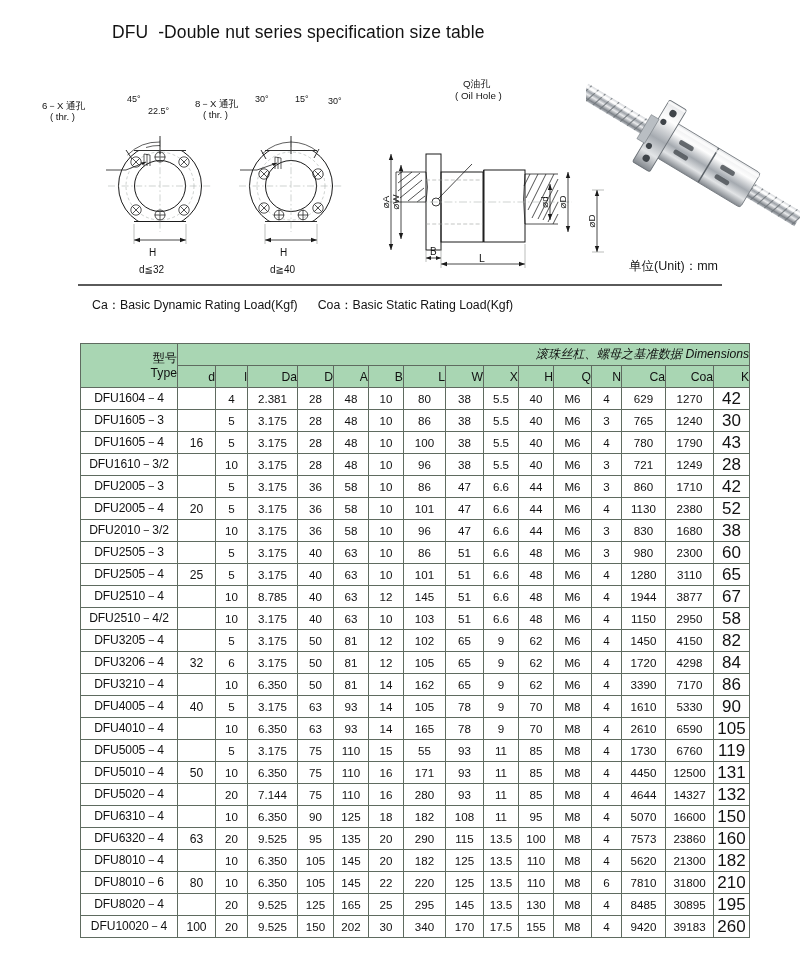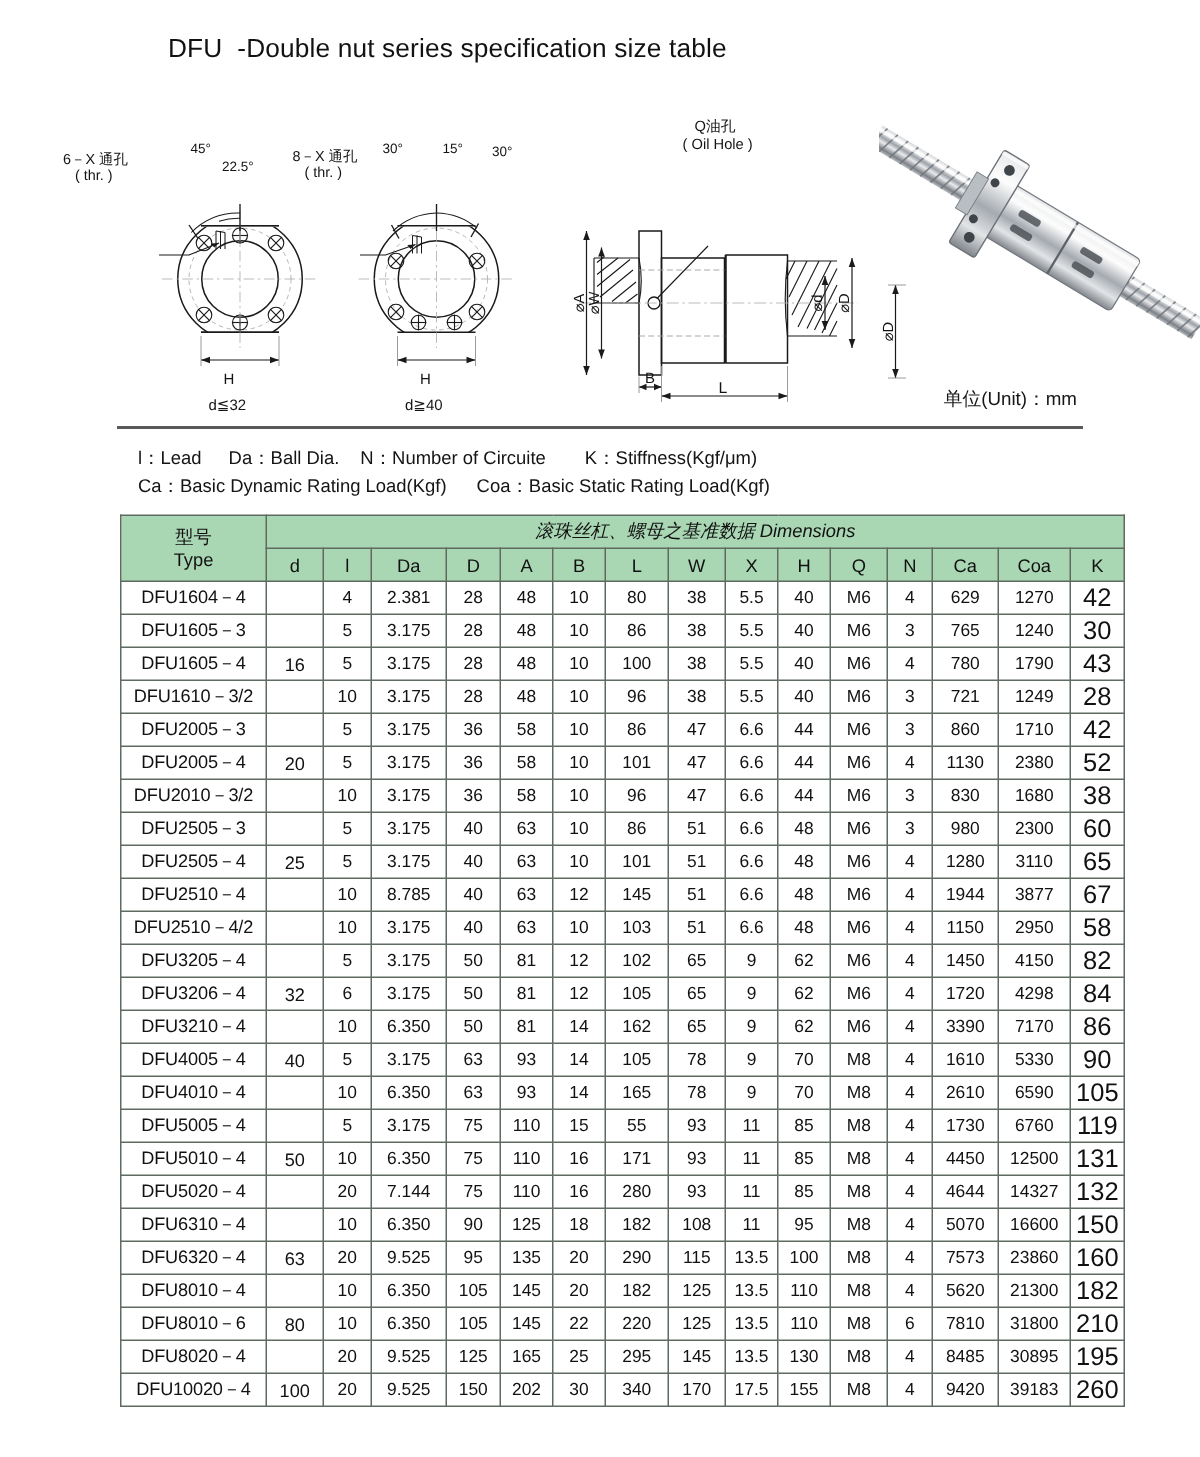--- a/index.html
+++ b/index.html
@@ -83,20 +83,21 @@
     vertical-align: middle;
     padding: 0;
     height: 22px;
     font-weight: normal;
     background: #ffffff;
     white-space: nowrap;
   }
   #spec-table thead th {
     background: #a9d6b3;
     font-size: 12.2px;
+    text-align: right;
   }
   th.type-head {
     font-size: 12px;
     line-height: 15px;
   }
   th.dims-head { font-size: 13px; font-style: italic; }
   
   tr.shade td { background: #e3efe5; }
   td.type-cell {
     text-align: center;
@@ -423,23 +424,20 @@
     <text x="479" y="200" font-size="10.5">L</text>
     <text x="595" y="159" font-size="9.8" transform="rotate(-90 595 159)" text-anchor="middle">⌀D</text>
   </g>
 </svg>
 </div>
 
 <div id="unit-note">单位(Unit)：mm</div>
 <div id="header-rule"></div>
 
 <div id="legend">
-  <div class="legend-line">
-    <span>l：Lead</span><span class="sp-a"></span><span>Da：Ball Dia.</span><span class="sp-b"></span><span>N：Number of Circuite</span><span class="sp-c"></span><span>K：Stiffness(Kgf/μm)</span>
-  </div>
   <div class="legend-line">
     <span>Ca：Basic Dynamic Rating Load(Kgf)</span><span class="sp-d"></span><span>Coa：Basic Static Rating Load(Kgf)</span>
   </div>
 </div>
 
 <div id="spec-table-wrap">
   <table id="spec-table">
     <colgroup>
       <col class="c-type">
         <col class="c-d">

